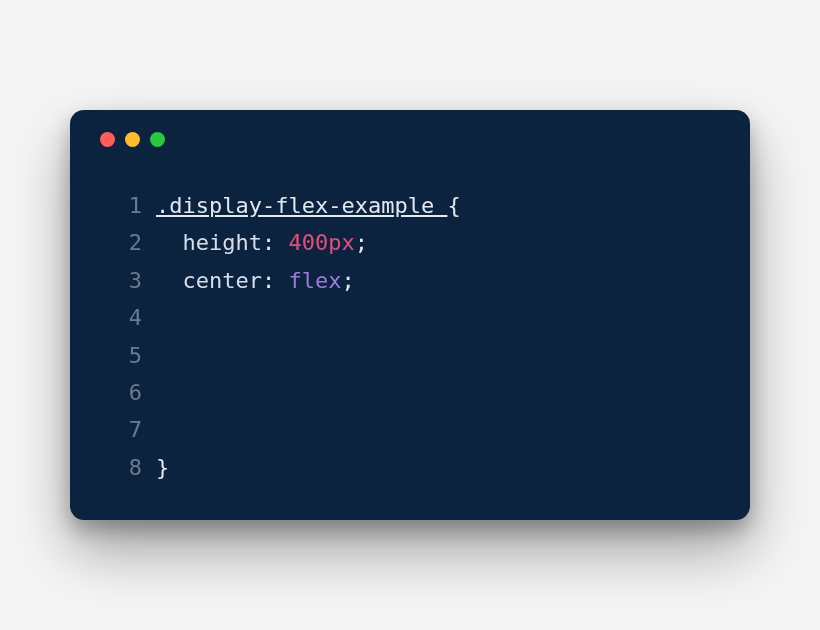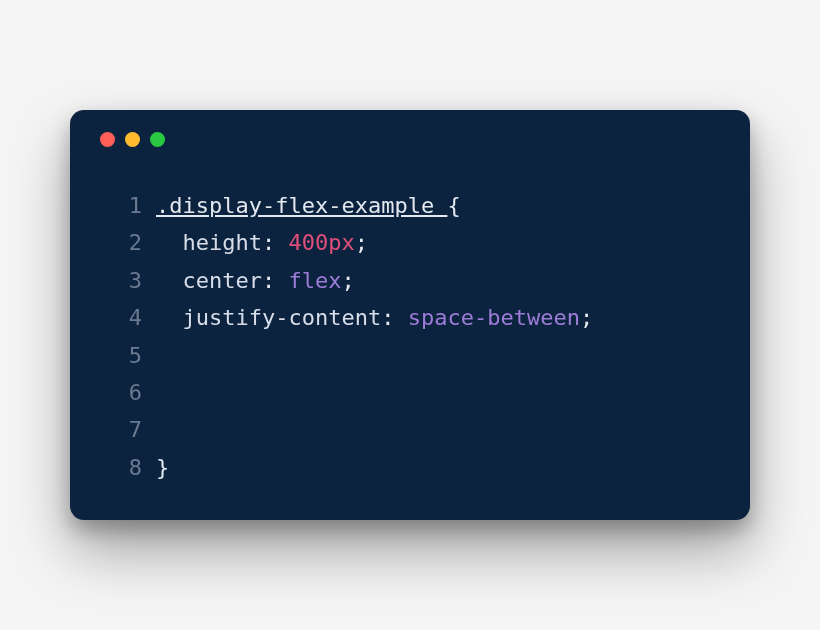--- a/index.html
+++ b/index.html
@@ -62,19 +62,19 @@
 <div class="window">
   <div class="traffic-lights">
     <div class="dot red"></div>
     <div class="dot yellow"></div>
     <div class="dot green"></div>
   </div>
   <div class="code" id="code-container">
       <div class="line"><span class="ln">1</span><span><span class="tok-selector">.display-flex-example </span><span class="tok-punct">{</span></span></div>
       <div class="line"><span class="ln">2</span><span><span class="tok-default">  </span><span class="tok-prop">height</span><span class="tok-punct">: </span><span class="tok-number">400px</span><span class="tok-punct">;</span></span></div>
       <div class="line"><span class="ln">3</span><span><span class="tok-default">  </span><span class="tok-prop">center</span><span class="tok-punct">: </span><span class="tok-value">flex</span><span class="tok-punct">;</span></span></div>
-      <div class="line"><span class="ln">4</span><span><span class="tok-default">  </span><span class="tok-prop">justify-content</span><span class="tok-punct">: </span><span class="tok-value">space-between</span><span class="tok-punct">;</span></span></div>
+      <div class="line"><span class="ln">4</span></div>
       <div class="line"><span class="ln">5</span></div>
       <div class="line"><span class="ln">6</span><span></span></div>
       <div class="line"><span class="ln">7</span></div>
       <div class="line"><span class="ln">8</span><span><span class="tok-punct">}</span></span></div>
     </div>
 </div>
 
 </body></html>

